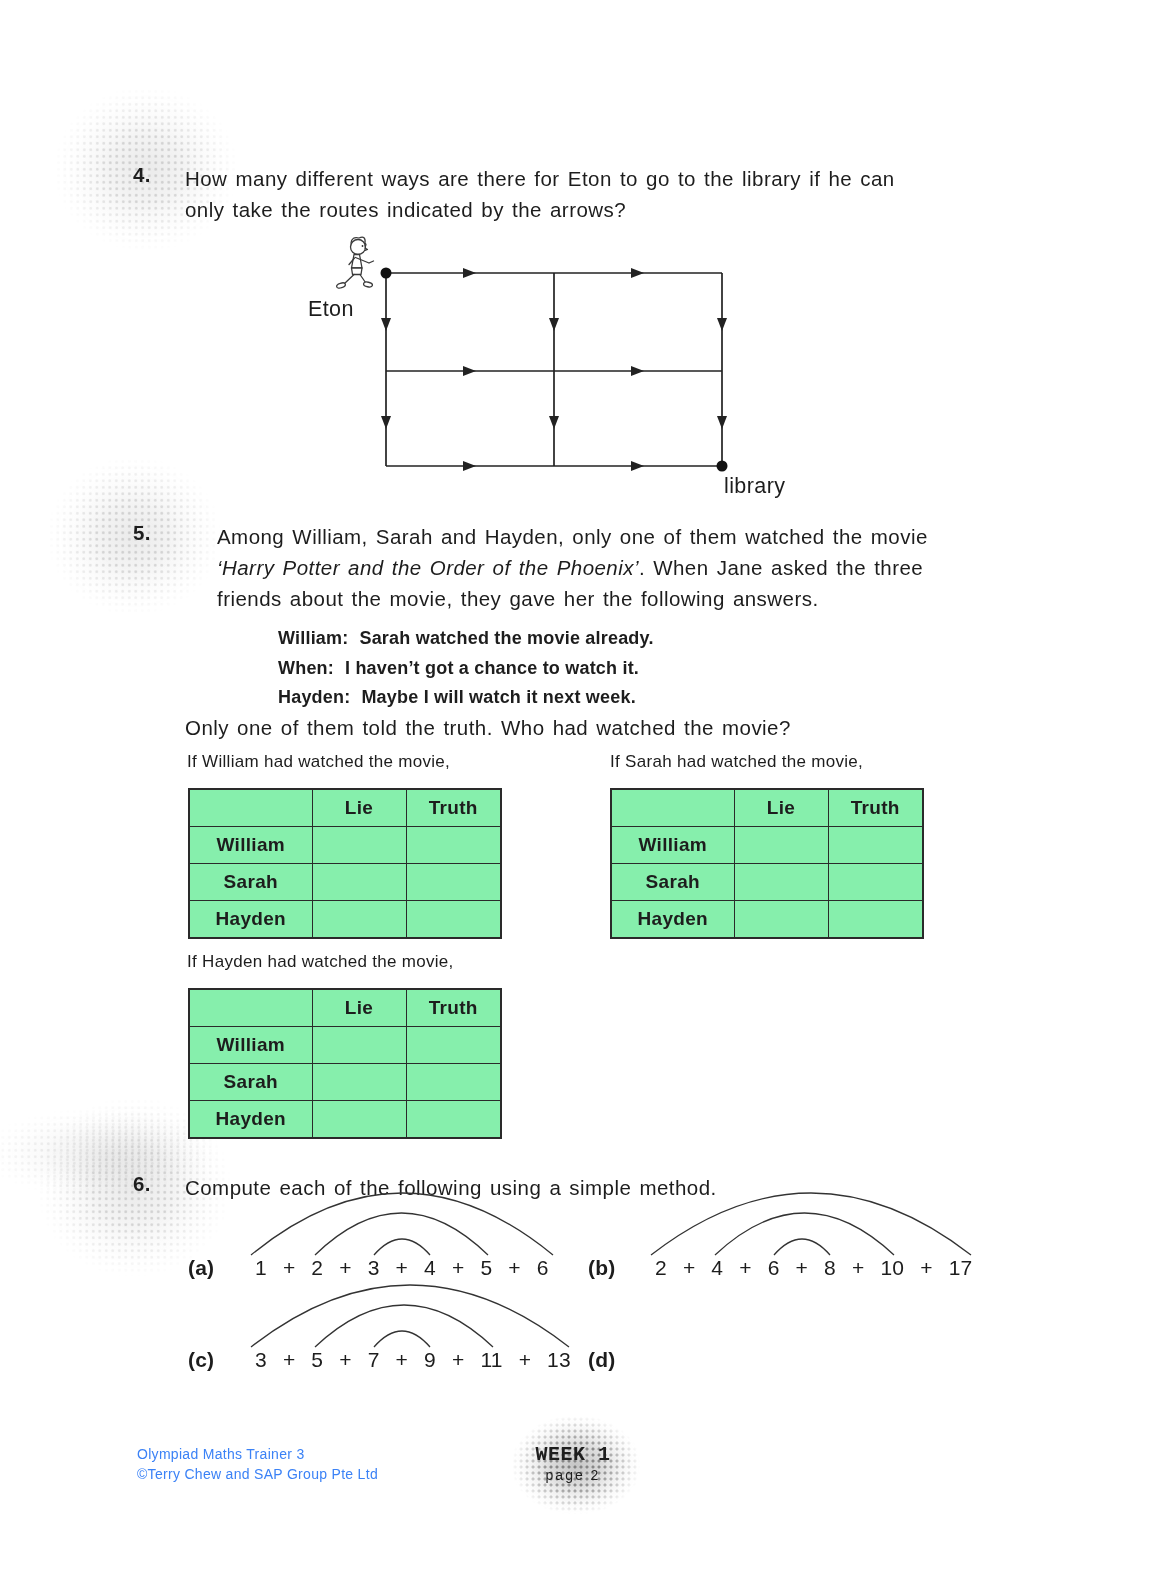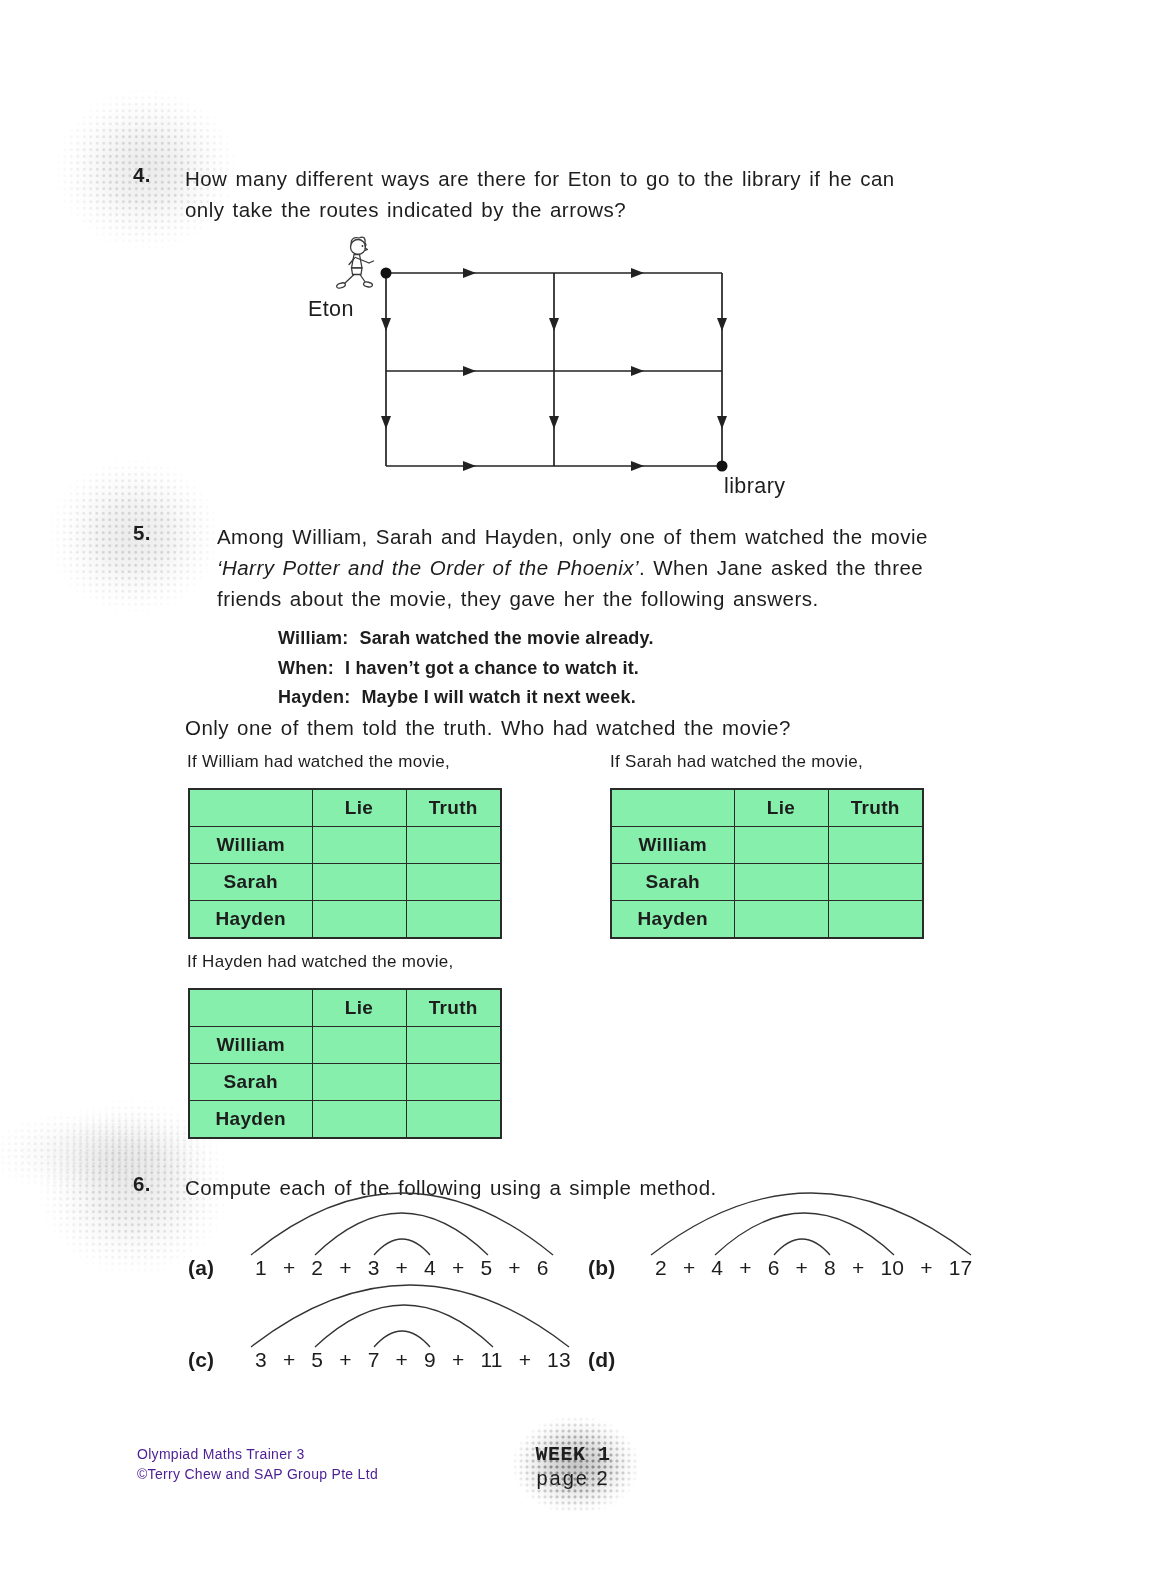--- a/index.html
+++ b/index.html
@@ -24,23 +24,23 @@
   .term{display:inline-block;}
   .plus{display:inline-block;margin:0 16px;}
   svg.arcs{position:absolute;left:-12px;top:-72px;overflow:visible;}
   svg.arcs path{fill:none;stroke:#333;stroke-width:1.3px;}
   .route-grid line{stroke:#222;stroke-width:1.7px;}
   .route-grid .arrowhead{fill:#222;stroke:none;}
   .route-grid .node{fill:#111;}
   .route-grid text{font-size:21.5px;fill:#1d1d1d;letter-spacing:.4px;}
   .route-grid .boy{fill:none;stroke:#3a3a3a;stroke-width:1.3px;stroke-linecap:round;stroke-linejoin:round;}
   .route-grid .boy .solid{fill:#ffffff;}
-  .footer-small{font-size:14px;line-height:19.5px;letter-spacing:.3px;color:#4c1d95;}
+  .footer-small{font-size:14px;line-height:19.5px;letter-spacing:.3px;color:#3b82f6;}
   .week-label{font-weight:bold;font-size:20px;letter-spacing:.5px;text-align:center;}
-  .page-label{font-size:20px;letter-spacing:2px;text-align:center;}
+  .page-label{font-size:14px;letter-spacing:2px;text-align:center;}
   .blob{position:absolute;
      background-image:radial-gradient(circle, rgba(40,40,40,0.16) 1.1px, transparent 1.6px),
                       radial-gradient(ellipse at center, rgba(140,140,140,0.18), rgba(140,140,140,0) 68%);
      background-size:6.5px 6.5px,100% 100%;
      -webkit-mask-image:radial-gradient(ellipse at center,#000 30%,rgba(0,0,0,.5) 52%,transparent 72%);
      mask-image:radial-gradient(ellipse at center,#000 30%,rgba(0,0,0,.5) 52%,transparent 72%);}
   .blob.dense{background-image:radial-gradient(circle, rgba(60,60,60,0.5) 1.3px, transparent 1.8px),
                       radial-gradient(ellipse at center, rgba(150,150,150,0.55), rgba(150,150,150,0) 75%);
      background-size:6px 6px,100% 100%;}
   .blob.faint{opacity:.55;}

